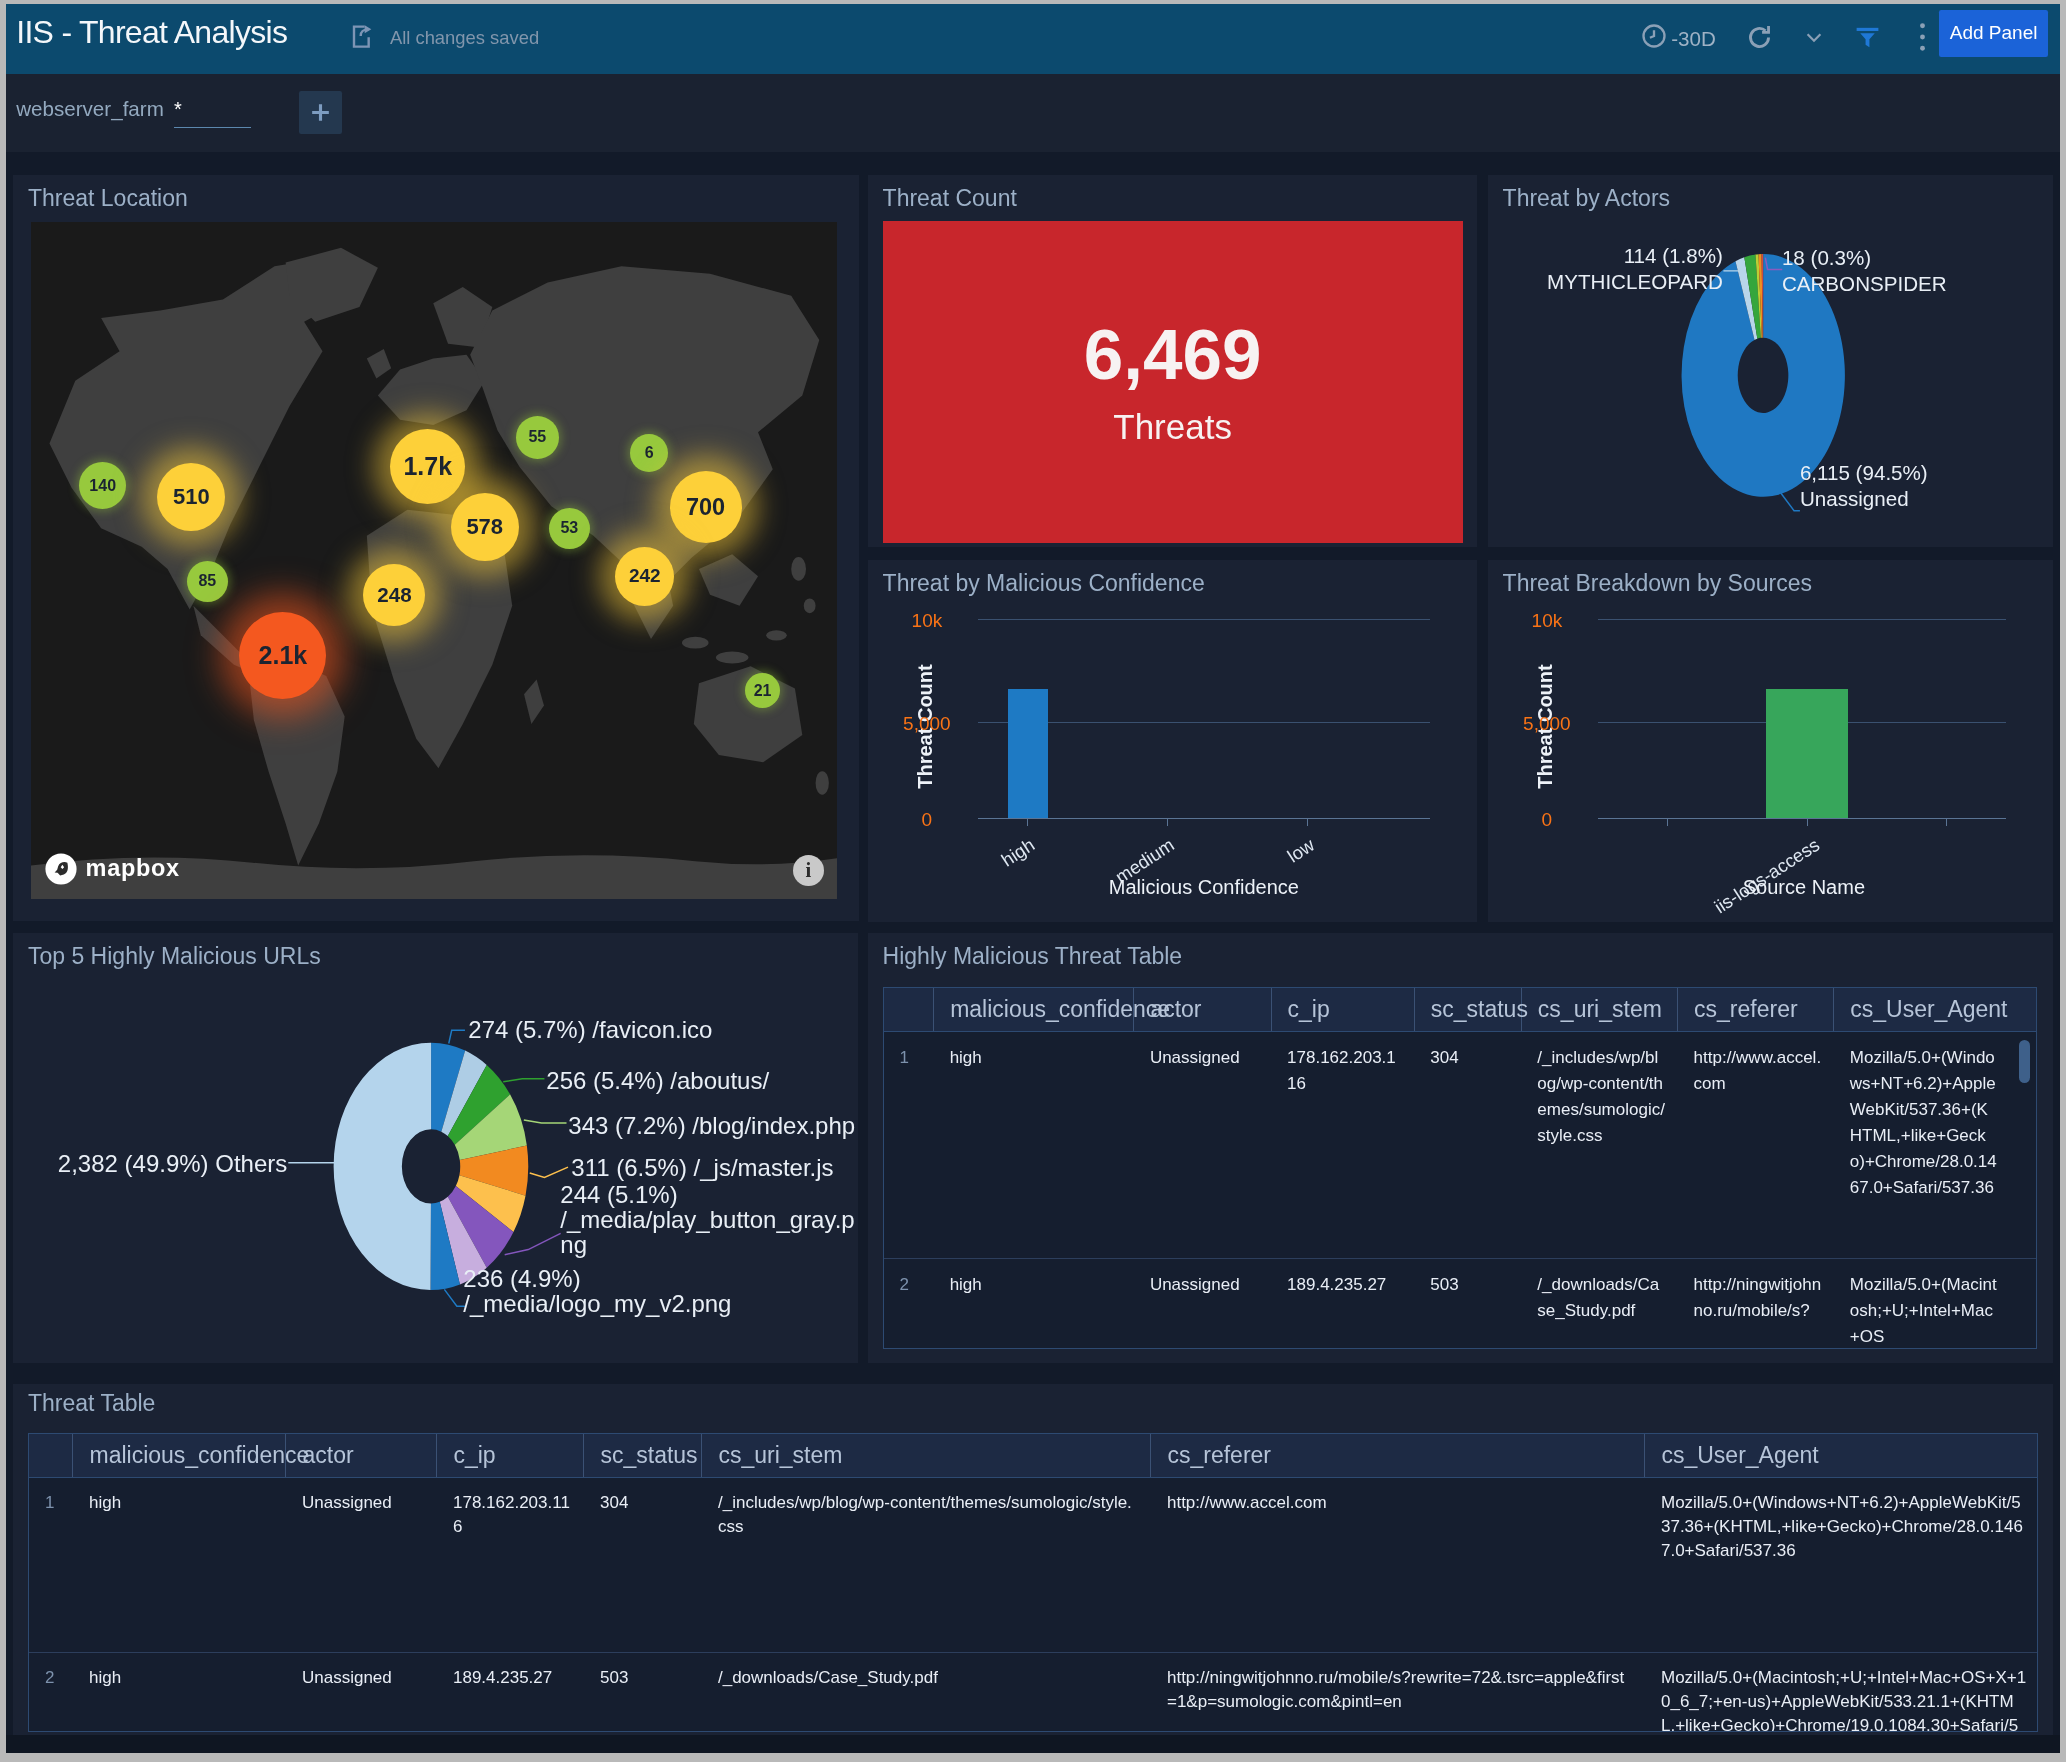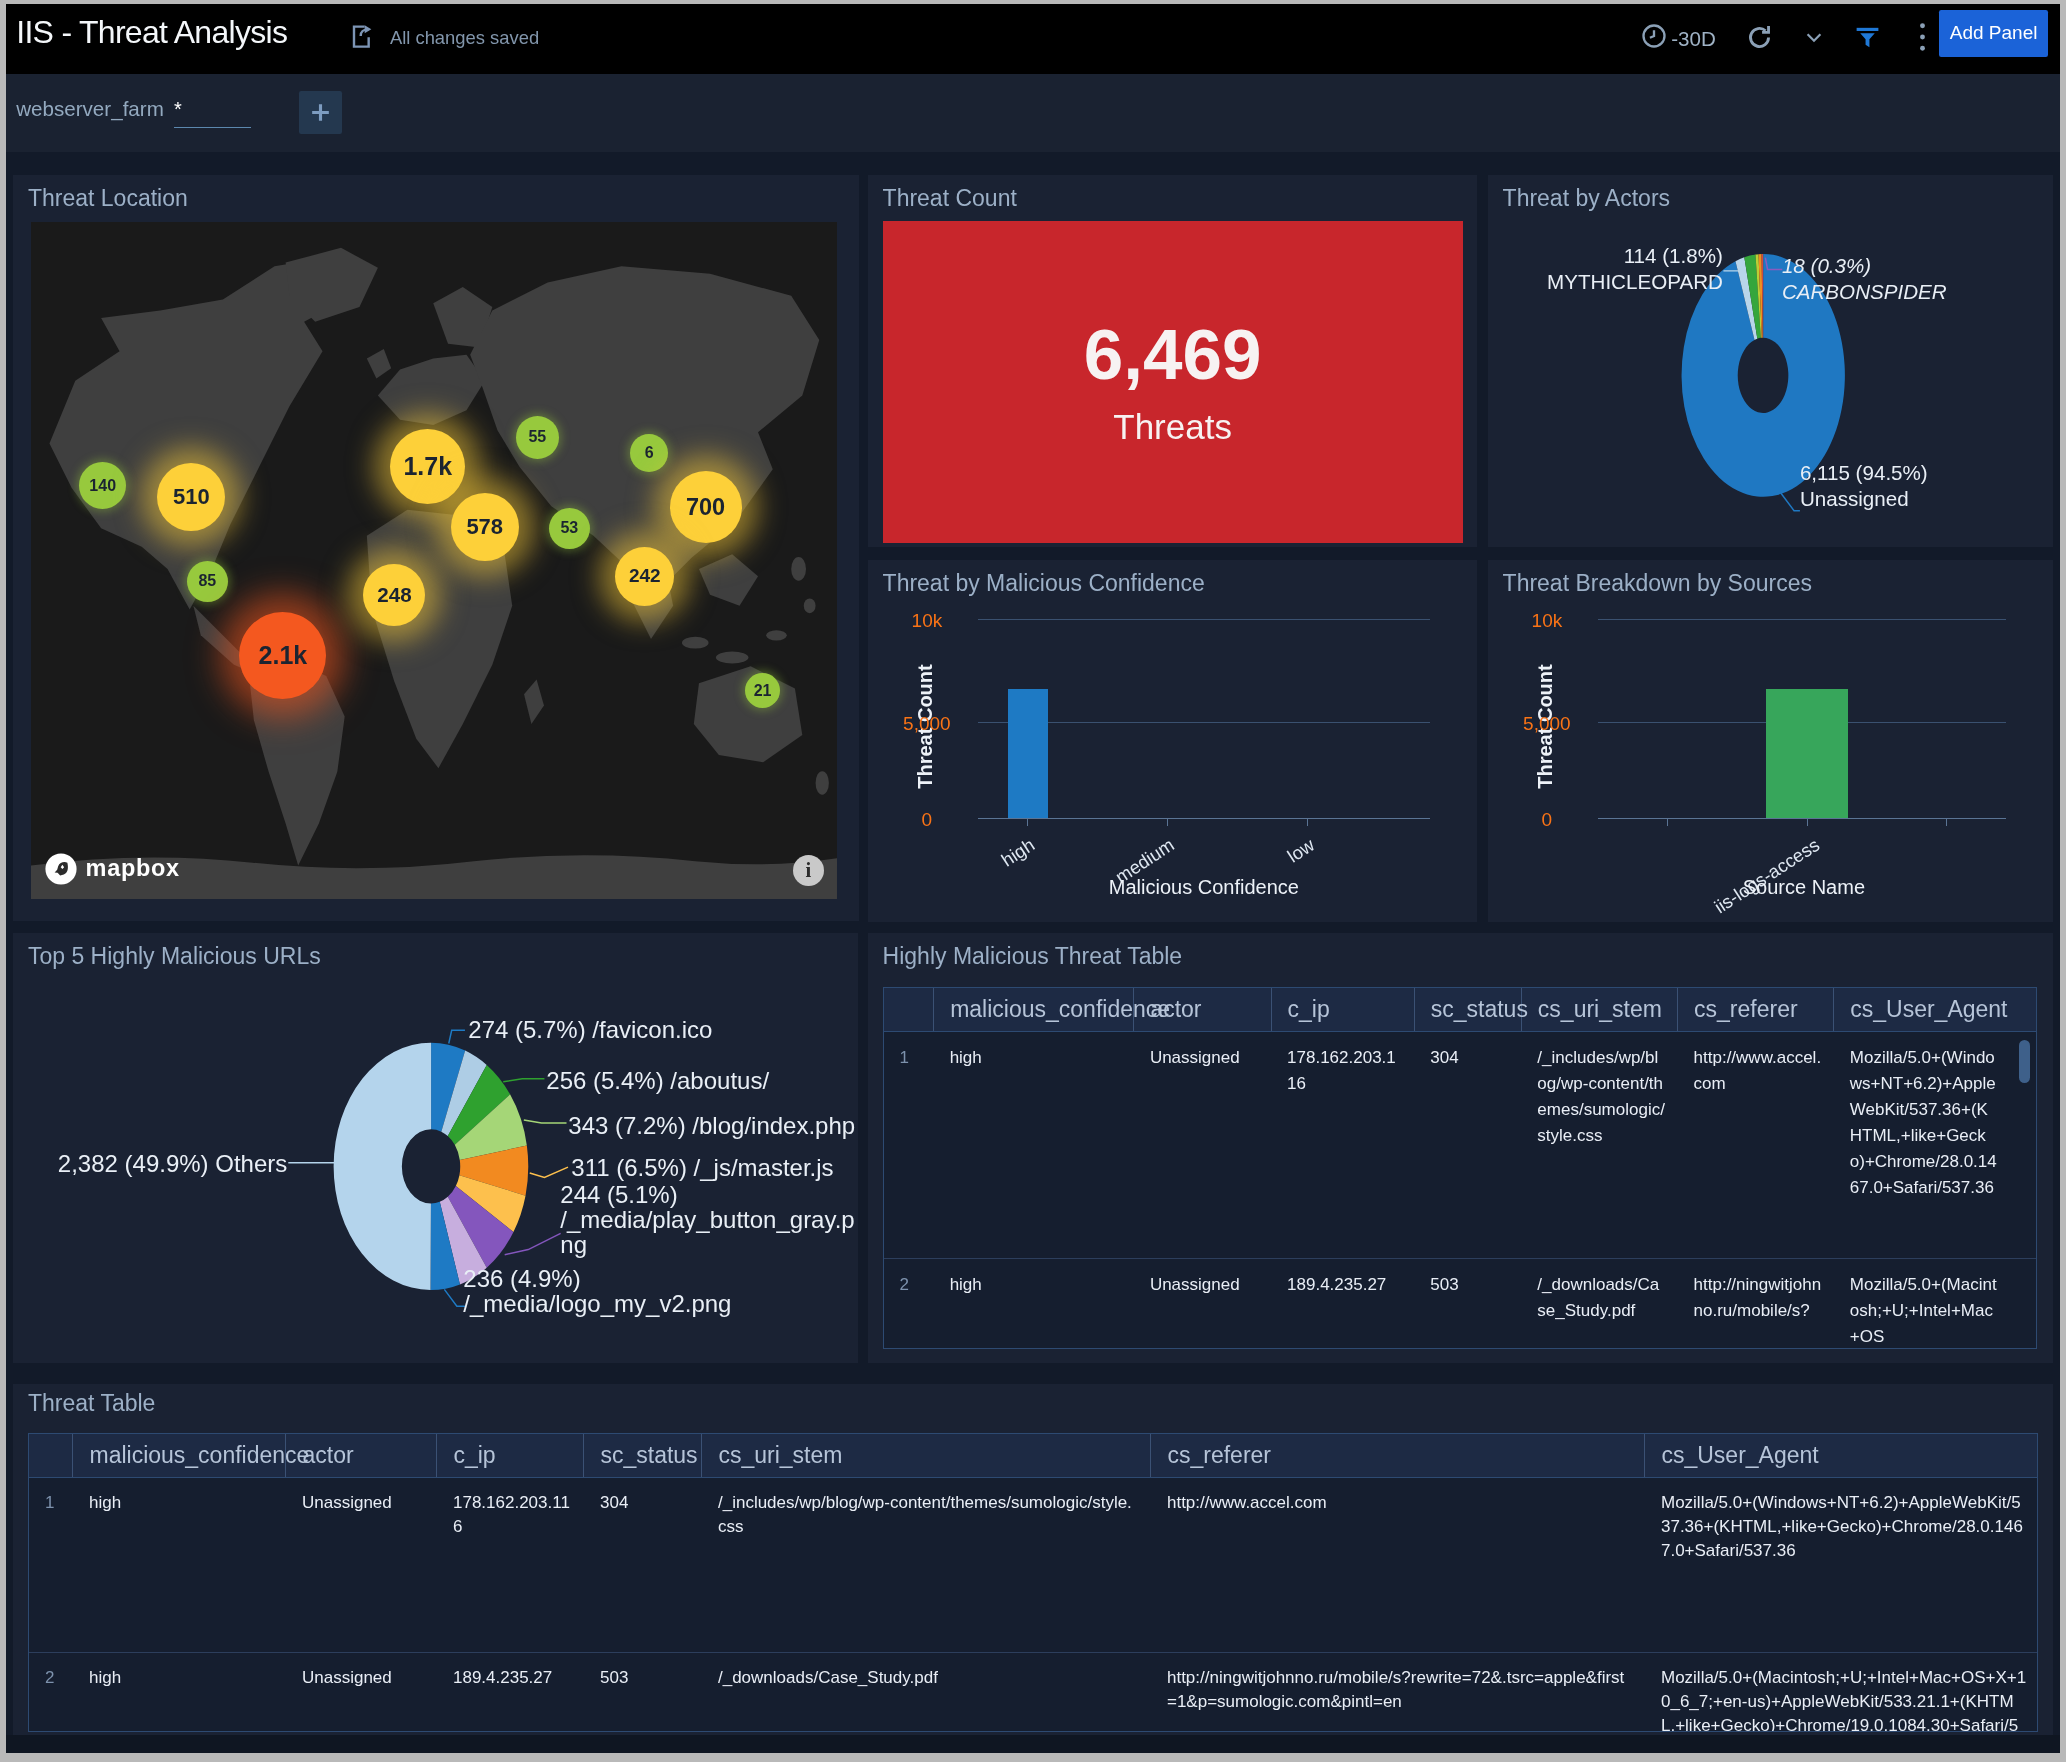--- a/index.html
+++ b/index.html
@@ -1,21 +1,21 @@
 <!DOCTYPE html>
 <html style="font-size:11.8px"><head>
 <meta charset="utf-8">
 <style>
   * { margin:0; padding:0; box-sizing:border-box; }
   html,body { background:#b9b9b9; }
   body { width:2066px; height:1763px; position:relative; font-family:"Liberation Sans", sans-serif; }
   .content { position:absolute; left:5.9px; top:3.7px; width:2054px; height:1749px; background:#121a29; overflow:hidden; }
 
   
-  .topbar { position:absolute; left:0; top:0; width:100%; height:70px; background:#000000; }
+  .topbar { position:absolute; left:0; top:0; width:100%; height:70px; background:#0c4a6e; }
   .page-title { position:absolute; left:10.3px; top:10.3px; font-size:32px; font-weight:400; color:#f4f7fa; letter-spacing:-0.7px; }
   .share-ic { position:absolute; left:340px; top:16px; }
   .saved { position:absolute; left:384px; top:23.5px; font-size:18.4px; color:#8296ac; }
   .right-ics { position:absolute; right:125px; top:0; height:70px; display:flex; align-items:center; gap:28px; }
   .timerange { display:flex; align-items:center; gap:3px; color:#9fb2c5; font-size:20.6px;text-align:center; }
   .add-panel { position:absolute; right:11.8px; top:5.9px; width:109px; height:47px; background:#1b63d8; color:#fff;
                font-size:19px; border:none; border-radius:2.2px; display:flex; align-items:center; justify-content:center; cursor:pointer; }
   .kebab circle { fill:#8ba0b6; }
 
   
@@ -227,21 +227,21 @@
           <path d="M-2.1,-111.0 A111,111 0 0 1 0.0,-111.0 L0.0,-34.4 A34.41,34.41 0 0 0 -0.6,-34.4 Z" fill="#d04b3e"></path>
         </g>
       </svg>
     <svg class="overlay-svg" viewBox="0 0 768 505" width="565" height="372">
       <polyline points="320,130 342,130 347,117" fill="none" stroke-width="2" stroke="#b9d5ea"></polyline>
       <polyline points="400,128 380,128 377,112" fill="none" stroke-width="2" stroke="#8a5bbf"></polyline>
       <polyline points="398,432 416,456 424,456" fill="none" stroke-width="2" stroke="#1f78c2"></polyline>
     </svg>
     <div class="pielabel r" style="right:330px; top:68px;">114 (1.8%)
 MYTHICLEOPARD</div>
-    <div class="pielabel" style="left:294px; top:78px;font-style:italic;">18 (0.3%)
+    <div class="pielabel" style="left:294px; top:70px;">18 (0.3%)
 CARBONSPIDER</div>
     <div class="pielabel" style="left:312px; top:285px;">6,115 (94.5%)
 Unassigned</div>
   </div>
 
   <div class="panel" id="panel-confidence">
     <div class="ptitle">Threat by Malicious Confidence</div>
     <div class="ytitle">Threat Count</div>
     <div class="ylab" style="right:506px; top:50px;">10k</div>
     <div class="ylab" style="right:506px; top:153px;">5,000</div>

